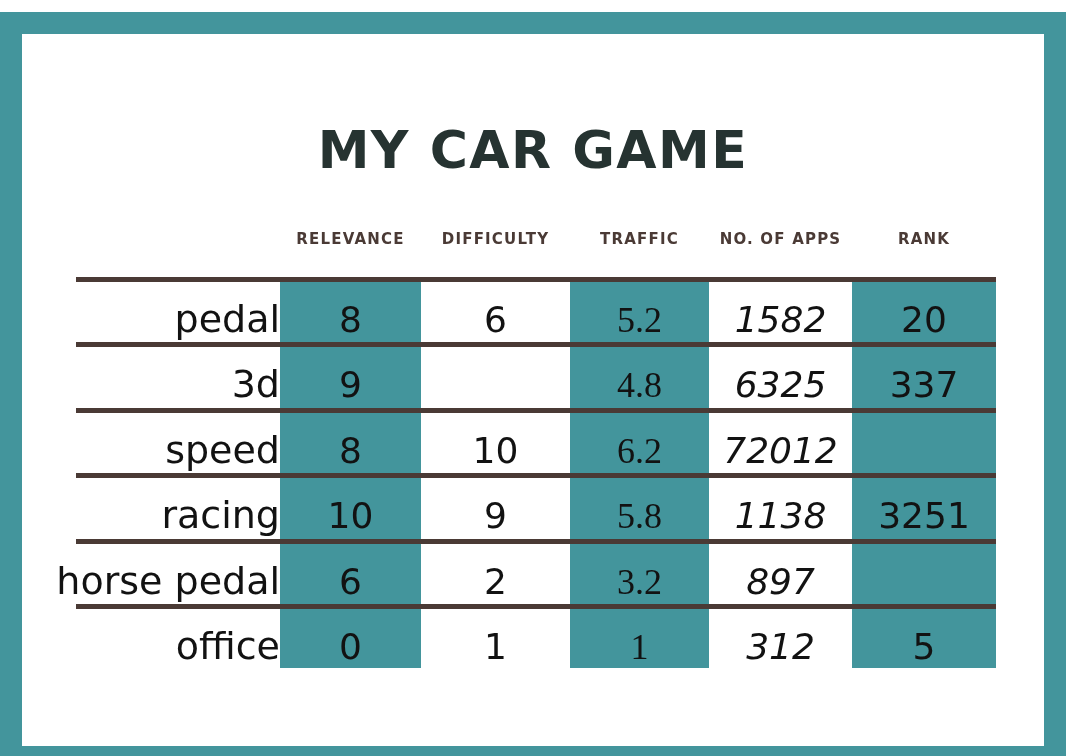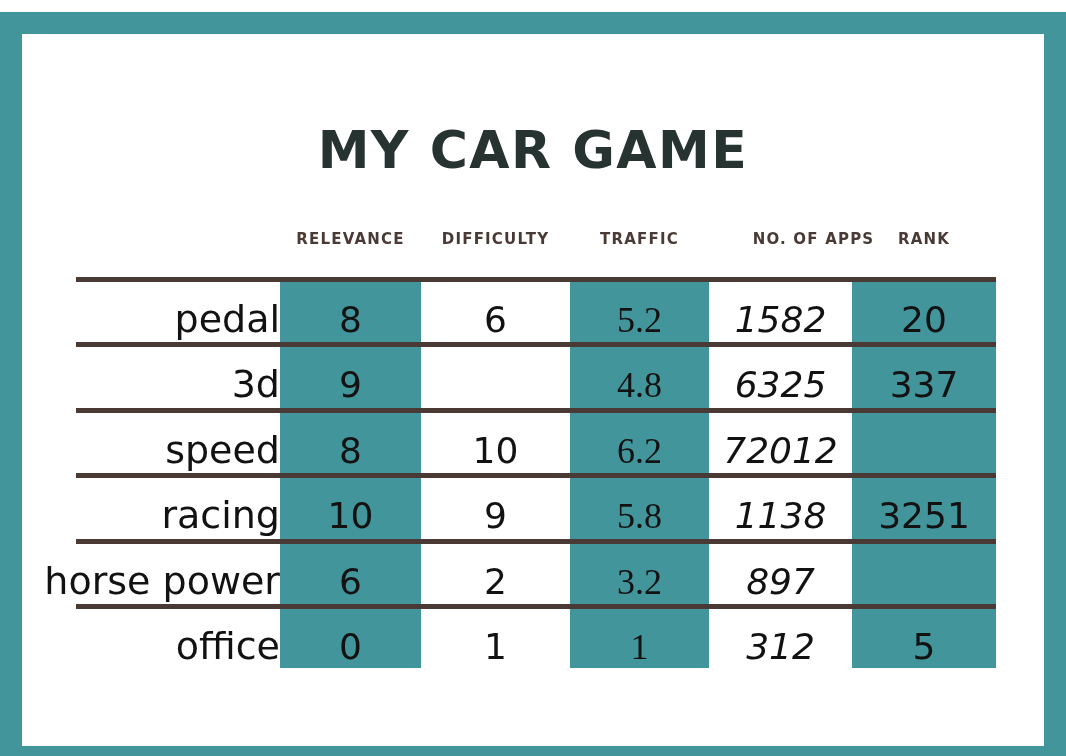--- a/index.html
+++ b/index.html
@@ -77,21 +77,21 @@
     font-size: 15px;
     font-weight: bold;
     letter-spacing: 1.2px;
     color: #4a3a35;
     text-align: center;
     white-space: nowrap;
   }
   .colhead.c0 { left: 258px; width: 141px; }
   .colhead.c1 { left: 399px; width: 149px; }
   .colhead.c2 { left: 548px; width: 139px; }
-  .colhead.c3 { left: 720px; width: 143px; text-align: center; }
+  .colhead.c3 { left: 687px; width: 143px; text-align: center; }
   .colhead.c4 { left: 830px; width: 144px; }
 
   
   .rowlabel {
     position: absolute;
     width: 258px;
     left: 0px;
     text-align: right;
     font-family: "DejaVu Sans", sans-serif;
     font-size: 38px;
@@ -161,21 +161,21 @@
     <div class="cell c3" style="top:399px">72012</div>
     <div class="cell c4" style="top:399px"></div>
 
     <div class="rowlabel" style="top:462px">racing</div>
     <div class="cell c0" style="top:464px">10</div>
     <div class="cell c1" style="top:464px">9</div>
     <div class="cell c2" style="top:464px">5.8</div>
     <div class="cell c3" style="top:464px">1138</div>
     <div class="cell c4" style="top:464px">3251</div>
 
-    <div class="rowlabel" style="top:528px">horse power</div>
+    <div class="rowlabel" style="top:528px">horse pedal</div>
     <div class="cell c0" style="top:530px">6</div>
     <div class="cell c1" style="top:530px">2</div>
     <div class="cell c2" style="top:530px">3.2</div>
     <div class="cell c3" style="top:530px">897</div>
     <div class="cell c4" style="top:530px"></div>
 
     <div class="rowlabel" style="top:593px">office</div>
     <div class="cell c0" style="top:595px">0</div>
     <div class="cell c1" style="top:595px">1</div>
     <div class="cell c2" style="top:595px">1</div>

